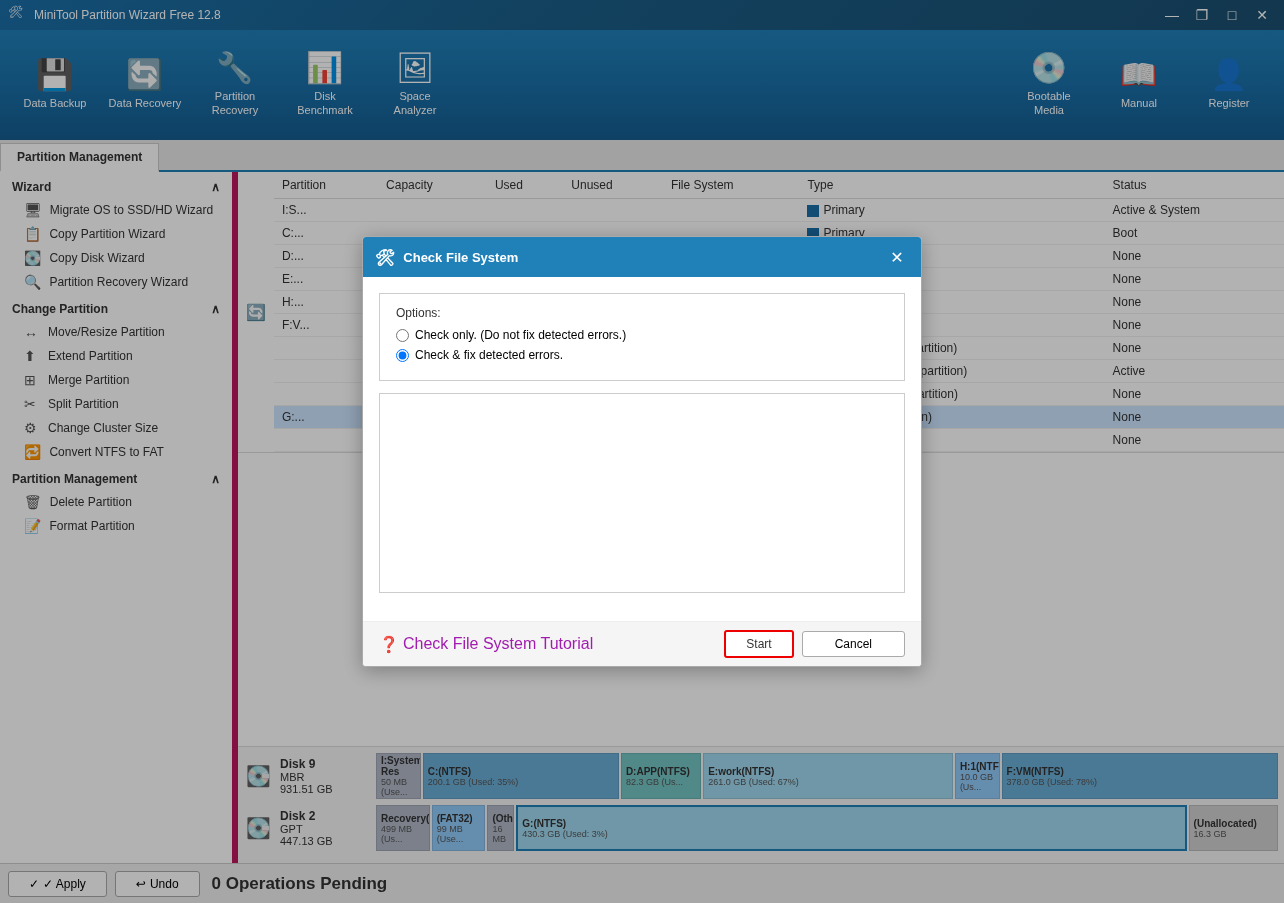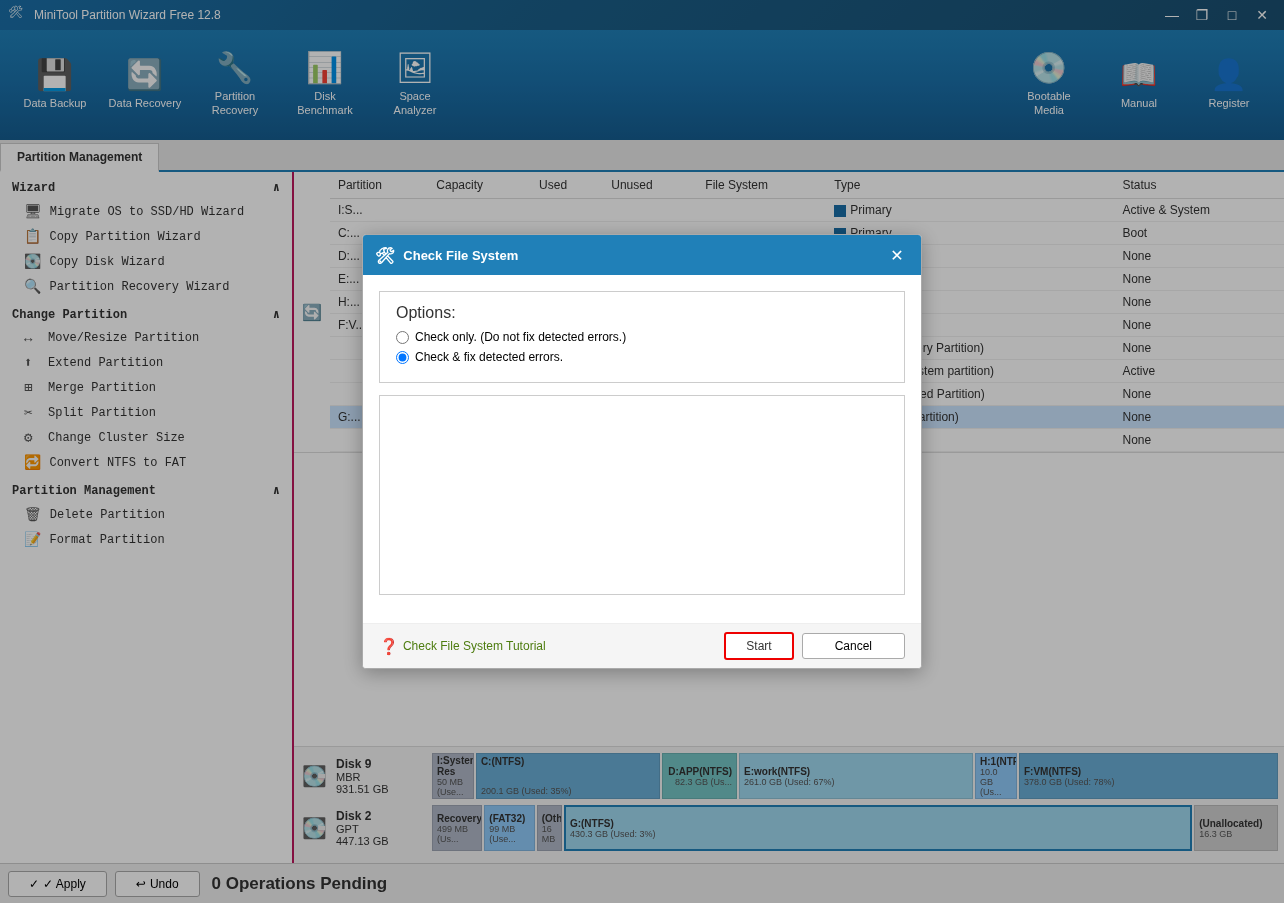--- a/index.html
+++ b/index.html
@@ -68,26 +68,25 @@
 
     
     .main-layout {
       display: flex;
       height: calc(903px - 30px - 110px - 32px - 40px);
       background: white;
     }
 
     
     .sidebar {
-      width: 294px;
-      background: white;
-      border-right: 2px solid #be185d;
+      width: 238px;
+      background: white;
+      border-right: 6px solid #be185d;
       overflow-y: auto;
       position: relative;
-      font-family: Liberation Mono, monospace;
     }
     .sidebar-section-header {
       display: flex;
       align-items: center;
       justify-content: space-between;
       padding: 8px 12px 4px;
       font-weight: bold;
       font-size: 12px;
       color: #333;
       background: white;
@@ -253,21 +252,21 @@
       display: flex; align-items: center; justify-content: center;
     }
     .modal-body {
       padding: 16px;
     }
     .options-group {
       border: 1px solid #ccc;
       padding: 12px 16px;
       margin-bottom: 12px;
     }
-    .options-label { font-size: 16px; color: #333; margin-bottom: 8px; }
+    .options-label { font-size: 12px; color: #333; margin-bottom: 8px; }
     .radio-row {
       display: flex;
       align-items: center;
       gap: 6px;
       margin-bottom: 6px;
       font-size: 12px;
     }
     .radio-row input[type=radio] { margin: 0; cursor: pointer; }
     .modal-content-area {
       border: 1px solid #ccc;
@@ -278,21 +277,21 @@
     .modal-footer {
       display: flex;
       align-items: center;
       padding: 8px 16px;
       gap: 8px;
       background: #f5f5f5;
       border-top: 1px solid #eee;
     }
     .modal-footer-help { display: flex; align-items: center; gap: 4px; flex: 1; }
     .help-icon { color: #2080b8; font-size: 16px; }
-    .help-link { color: #4d7c0f; text-decoration: none; font-size: 12px; cursor: pointer; }
+    .help-link { color: #a21caf; text-decoration: none; font-size: 16px; cursor: pointer; }
     .btn-start {
       padding: 5px 20px;
       background: white;
       border: 2px solid #e00;
       border-radius: 3px;
       font-size: 12px;
       cursor: pointer;
       color: #333;
     }
     .btn-cancel {
@@ -557,25 +556,25 @@
         <div class="disk-info">
           <div class="disk-info-name">Disk 9</div>
           <div>MBR</div>
           <div>931.51 GB</div>
         </div>
         <div class="disk-partitions">
           <div class="disk-part part-gray" style="width:5%;">
             <div class="disk-part-name">I:System Res</div>
             <div class="disk-part-info">50 MB (Use...</div>
           </div>
-          <div class="disk-part part-blue" style="width:22%;justify-content:space-between;">
+          <div class="disk-part part-blue" style="width:22%;">
             <div class="disk-part-name">C:(NTFS)</div>
             <div class="disk-part-info">200.1 GB (Used: 35%)</div>
           </div>
-          <div class="disk-part part-teal" style="width:9%;text-align:right;">
+          <div class="disk-part part-teal" style="width:9%;">
             <div class="disk-part-name">D:APP(NTFS)</div>
             <div class="disk-part-info">82.3 GB (Us...</div>
           </div>
           <div class="disk-part part-cyan" style="width:28%;">
             <div class="disk-part-name">E:work(NTFS)</div>
             <div class="disk-part-info">261.0 GB (Used: 67%)</div>
           </div>
           <div class="disk-part part-ltblue" style="width:5%;">
             <div class="disk-part-name">H:1(NTFS)</div>
             <div class="disk-part-info">10.0 GB (Us...</div>

